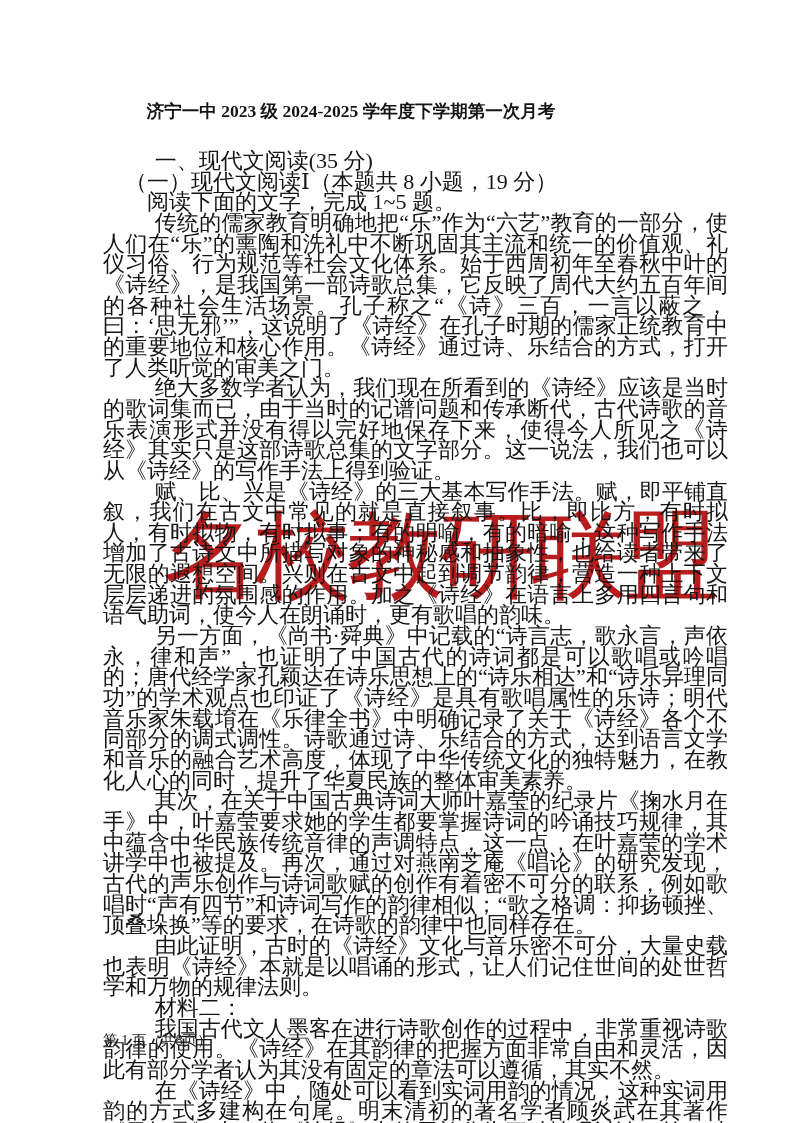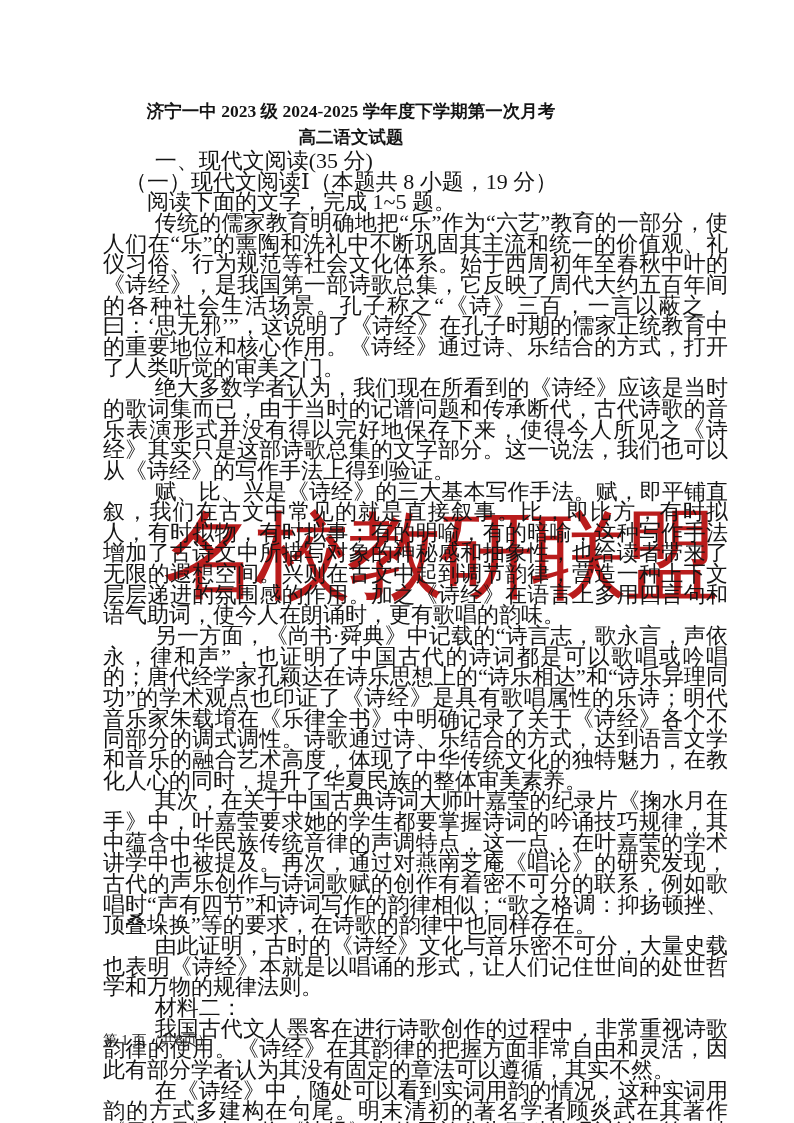--- a/index.html
+++ b/index.html
@@ -74,21 +74,20 @@
 </style>
 </head>
 <body>
 
 <div class="page">
 
   <div class="watermark">名校教研联盟</div>
 
   <div class="titleblock">
     <p class="title">济宁一中 2023 级 2024-2025 学年度下学期第一次月考</p>
-    <p class="subtitle">高二语文试题</p>
   </div>
 
   <div class="content">
     <p class="h1line">一、现代文阅读(35 分)</p>
     <p class="h2line">（一）现代文阅读Ⅰ（本题共 8 小题，19 分）</p>
     <p class="instr">阅读下面的文字，完成 1~5 题。</p>
 
     <p class="para">传统的儒家教育明确地把“乐”作为“六艺”教育的一部分，使人们在“乐”的熏陶和洗礼中不断巩固其主流和统一的价值观、礼仪习俗、行为规范等社会文化体系。始于西周初年至春秋中叶的《诗经》，是我国第一部诗歌总集，它反映了周代大约五百年间的各种社会生活场景。孔子称之“《诗》三百，一言以蔽之，曰：‘思无邪’”，这说明了《诗经》在孔子时期的儒家正统教育中的重要地位和核心作用。《诗经》通过诗、乐结合的方式，打开了人类听觉的审美之门。</p>
     <p class="para">绝大多数学者认为，我们现在所看到的《诗经》应该是当时的歌词集而已，由于当时的记谱问题和传承断代，古代诗歌的音乐表演形式并没有得以完好地保存下来，使得今人所见之《诗经》其实只是这部诗歌总集的文字部分。这一说法，我们也可以从《诗经》的写作手法上得到验证。</p>
     <p class="para">赋、比、兴是《诗经》的三大基本写作手法。赋，即平铺直叙，我们在古文中常见的就是直接叙事。比，即比方，有时拟人，有时拟物，有时拟事；有的明喻，有的暗喻，这种写作手法增加了古诗文中所描写对象的神秘感和抽象性，也给读者带来了无限的遐想空间。兴则在古文中起到调节韵律，营造一种上下文层层递进的氛围感的作用。加之《诗经》在语言上多用四言句和语气助词，使今人在朗诵时，更有歌唱的韵味。</p>

